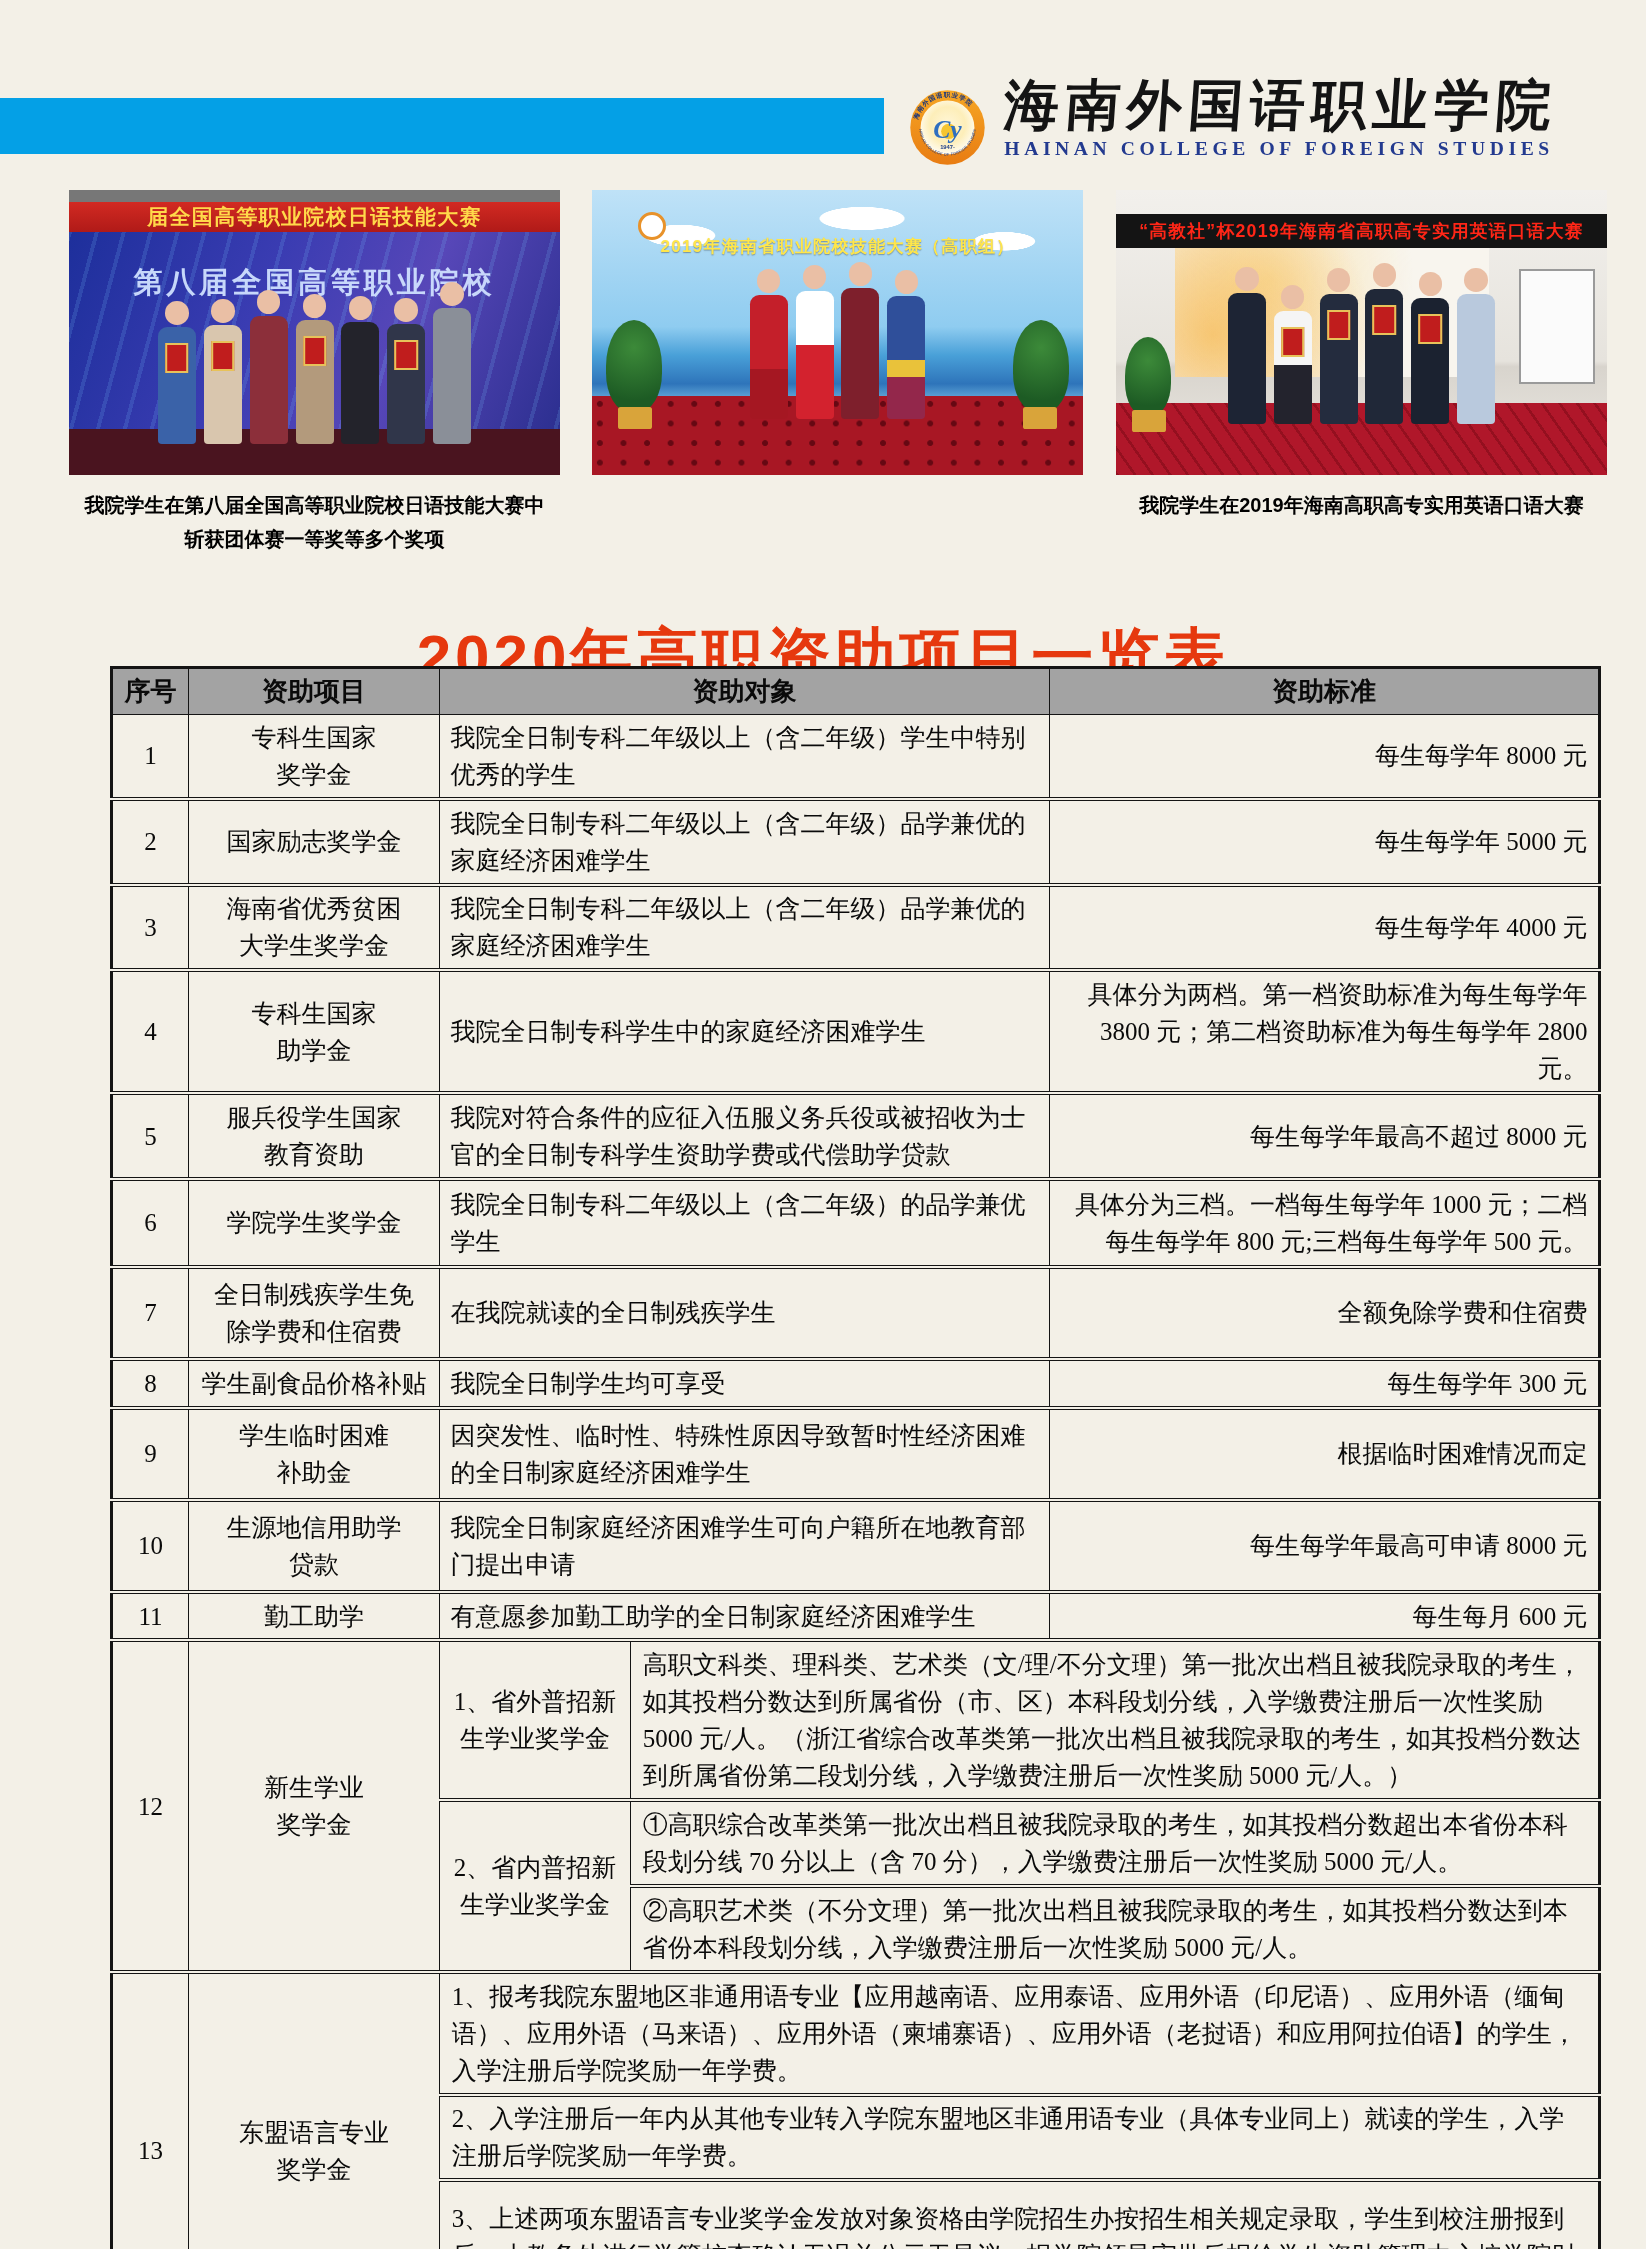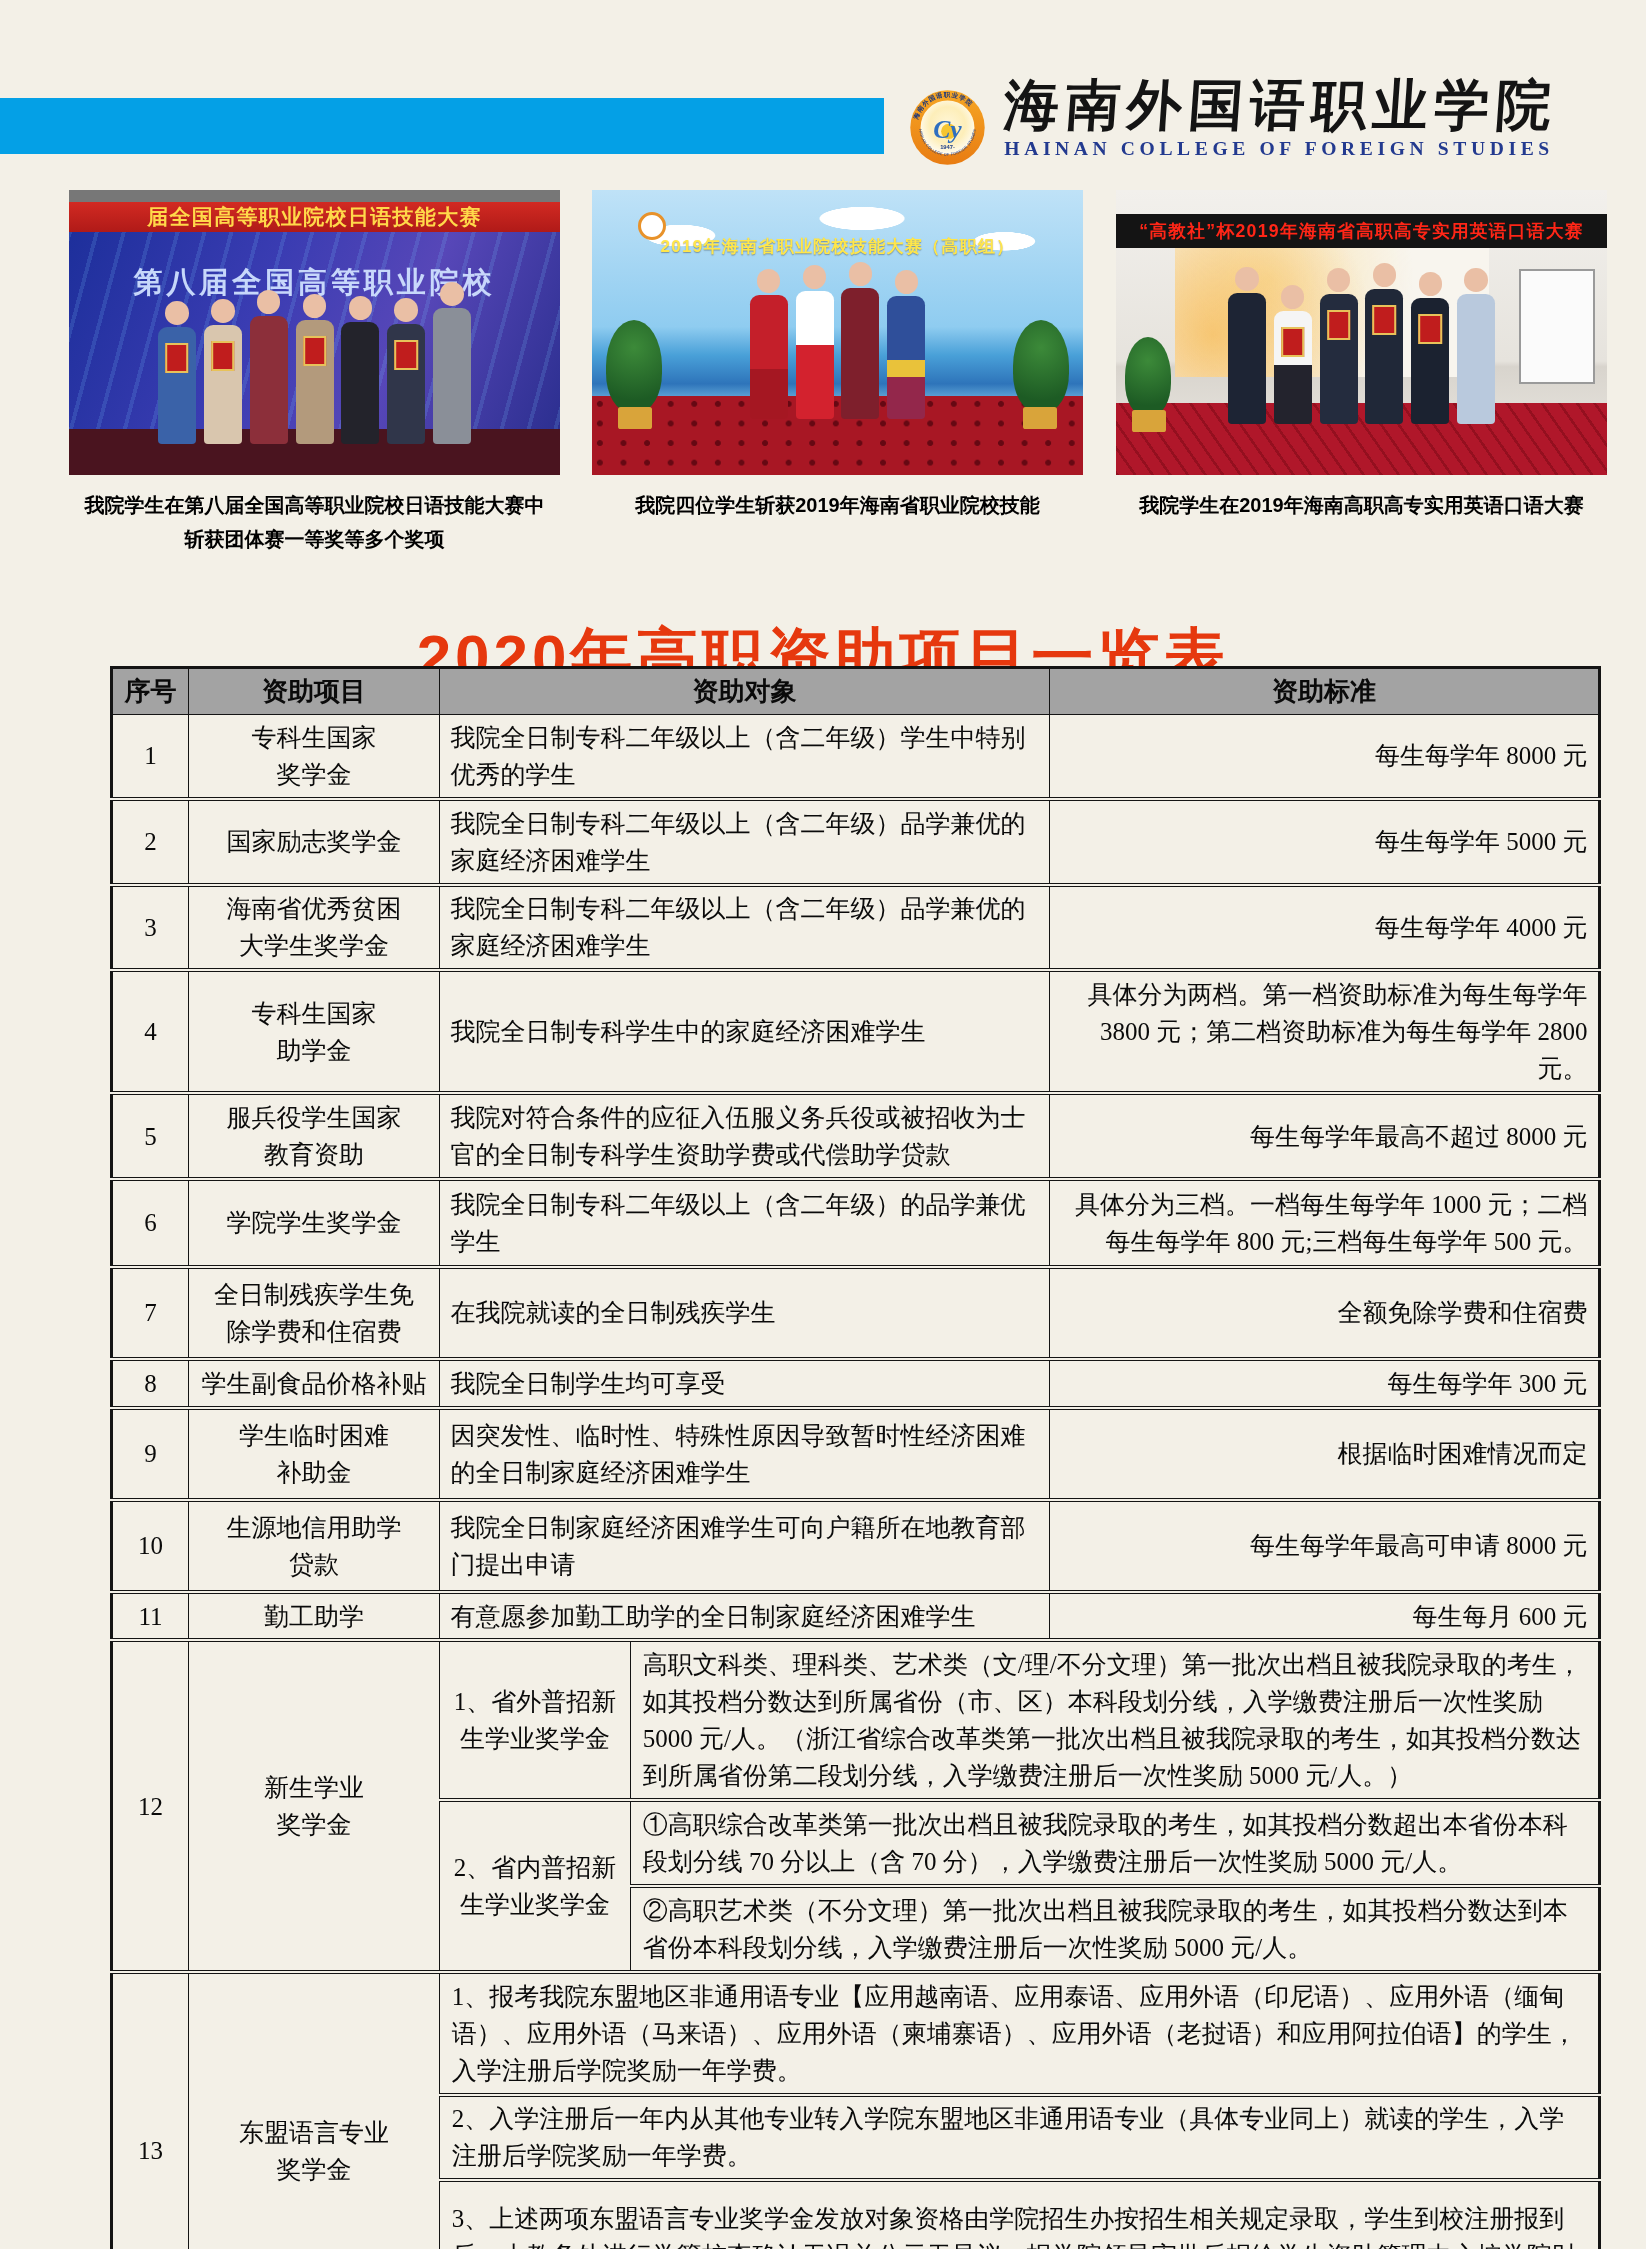--- a/index.html
+++ b/index.html
@@ -196,21 +196,20 @@
           <i></i>
           <b></b>
         </div>
       <div class="pp" style="--c:linear-gradient(180deg,#2f4f9a 0 52%,#e9c23a 52% 66%,#93274b 66%);--bh:123px">
           <i></i>
           <b></b>
         </div>
     </div>
   </figure>
   <figcaption class="caption c2">
-    <div>我院四位学生斩获2019年海南省职业院校技能</div>
   </figcaption>
 
   <figure class="photo p3 s3">
     <div class="s3-wall"></div>
     <div class="s3-backdrop"></div>
     <div class="s3-board"></div>
     <div class="s3-led">“高教社”杯2019年海南省高职高专实用英语口语大赛</div>
     <div class="s3-carpet"></div>
     <div class="plant l"></div>
     <div class="pot l"></div>

